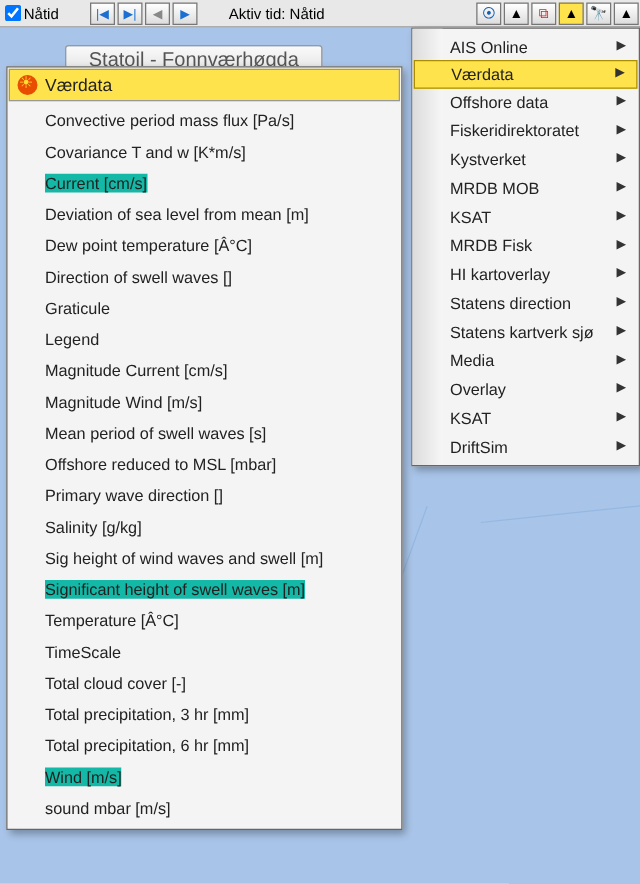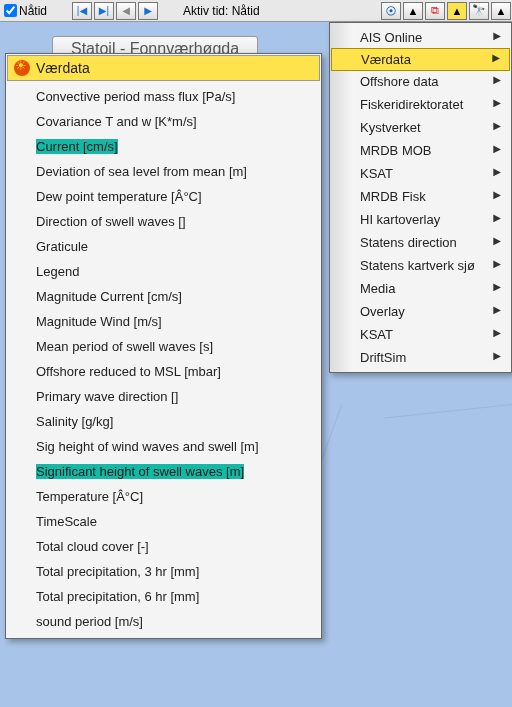--- a/index.html
+++ b/index.html
@@ -86,21 +86,22 @@
       <div class="lm-item"><span>Offshore reduced to MSL [mbar]</span></div>
       <div class="lm-item"><span>Primary wave direction []</span></div>
       <div class="lm-item"><span>Salinity [g/kg]</span></div>
       <div class="lm-item"><span>Sig height of wind waves and swell [m]</span></div>
       <div class="lm-item hl"><span>Significant height of swell waves [m]</span></div>
       <div class="lm-item"><span>Temperature [Â°C]</span></div>
       <div class="lm-item"><span>TimeScale</span></div>
       <div class="lm-item"><span>Total cloud cover [-]</span></div>
       <div class="lm-item"><span>Total precipitation, 3 hr [mm]</span></div>
       <div class="lm-item"><span>Total precipitation, 6 hr [mm]</span></div>
-      <div class="lm-item"><span>sound period [m/s]</span></div>
+      <div class="lm-item hl"><span>Wind [m/s]</span></div>
+      <div class="lm-item"><span>sound mbar [m/s]</span></div>
     </div>
 </div>
 
 <div class="right-menu">
   <div class="rm-strip"></div>
   <div class="rm-items" id="rm-items">
       <div class="rm-item">
         <span>AIS Online</span>
         <span class="arrow">▶</span>
       </div>

